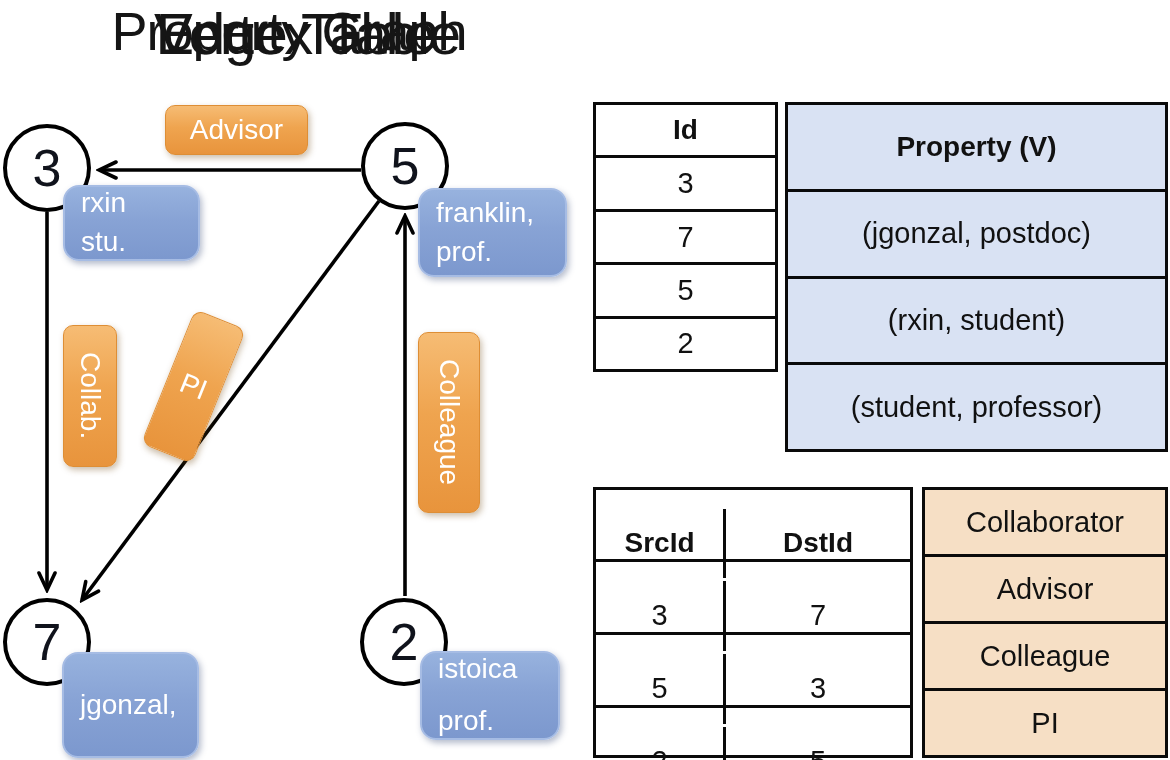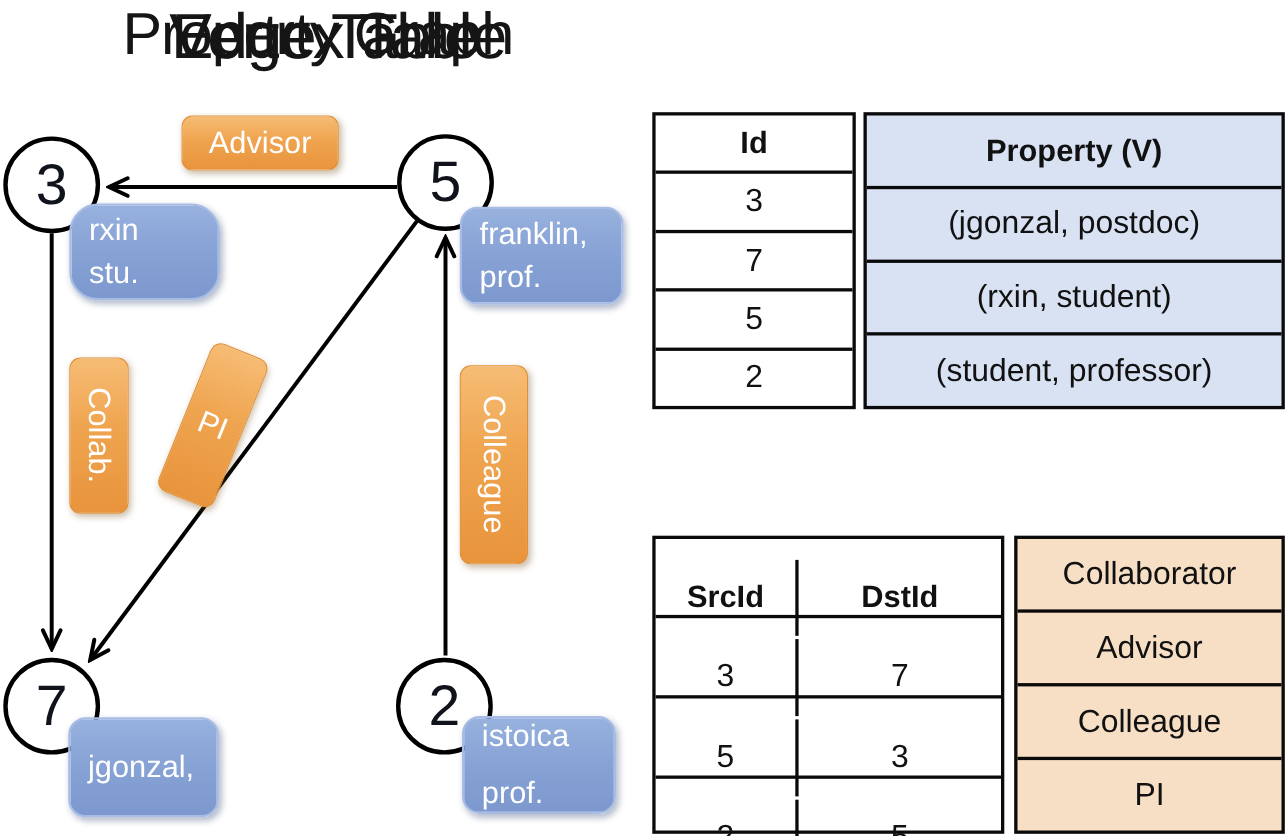--- a/index.html
+++ b/index.html
@@ -45,44 +45,44 @@
   #elabel-pi        { left:166px; top:314px; width:55px;  height:145px; transform:rotate(22deg); }
 
   .vbox {
     position:absolute; box-sizing:border-box;
     background:linear-gradient(180deg,#97b2de 0%,#88a3d5 45%,#7c98ce 100%);
     border:2.5px solid #a6bce4; border-radius:16px;
     color:#fff; font-size:28px; line-height:1.38;
     padding:8px 0 8px 16px; display:flex; flex-direction:column; justify-content:center;
     box-shadow:2px 3px 6px rgba(40,60,110,0.35);
   }
-  #vbox-rxin     { left:63px;  top:185px; width:137px; height:88px;border-radius:26px; }
+  #vbox-rxin     { left:63px;  top:185px; width:137px; height:76px; }
   #vbox-franklin { left:418px; top:188px; width:149px; height:89px; }
-  #vbox-jgonzal  { left:62px;  top:652px; width:137px; height:91px; }
+  #vbox-jgonzal  { left:62px;  top:652px; width:137px; height:106px; }
   #vbox-istoica  { left:420px; top:651px; width:140px; height:89px;gap:13px; }
 
   
   .col-table {
     position:absolute; border:3px solid #0a0a0a; box-sizing:border-box;
     display:flex; flex-direction:column; background:#fff;
   }
   .trow {
     flex:1 1 0; display:flex; align-items:center; justify-content:center;
     border-top:3px solid #0a0a0a; font-size:29px; white-space:nowrap;text-align:right;
   }
   .trow:first-child { border-top:none; }
   .trow.hdr { font-weight:bold; font-size:28px; }
   .trow .cell {
     height:100%; display:flex; align-items:center; justify-content:center; box-sizing:border-box;margin-top:37px;
   }
   .cell-src { width:127px; }
   .cell-dst { flex:1; border-left:3px solid #0a0a0a; }
 
   #vtable-id       { left:593px; top:102px; width:185px; height:270px; }
-  #vtable-prop     { left:785px; top:102px; width:383px; height:270px; background:#d9e2f3; }
+  #vtable-prop     { left:785px; top:102px; width:383px; height:350px; background:#d9e2f3; }
   #etable-srcdst   { left:593px; top:487px; width:320px; height:271px; }
   #etable-prop     { left:922px; top:487px; width:246px; height:271px; background:#f6dfc5; }
 </style>
 </head>
 <body>
 
 <div class="big-title" id="title-graph">Property Graph</div>
 <div class="big-title" id="title-vertex">Vertex Table</div>
 <div class="big-title" id="title-edge">Edge Table</div>
 

